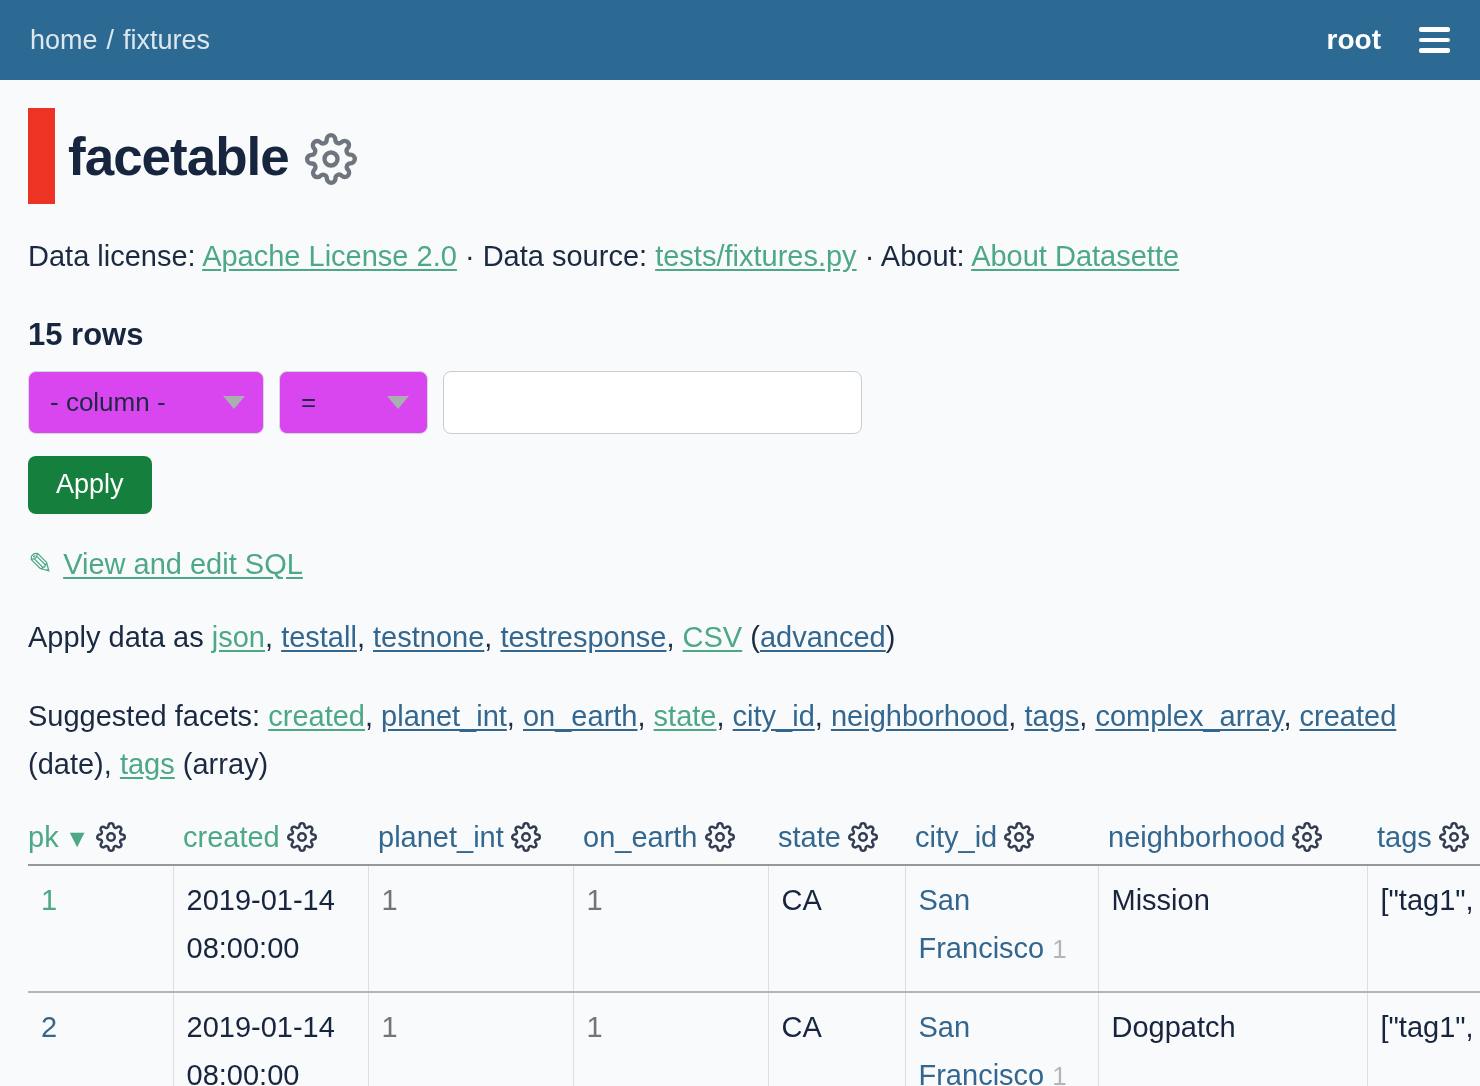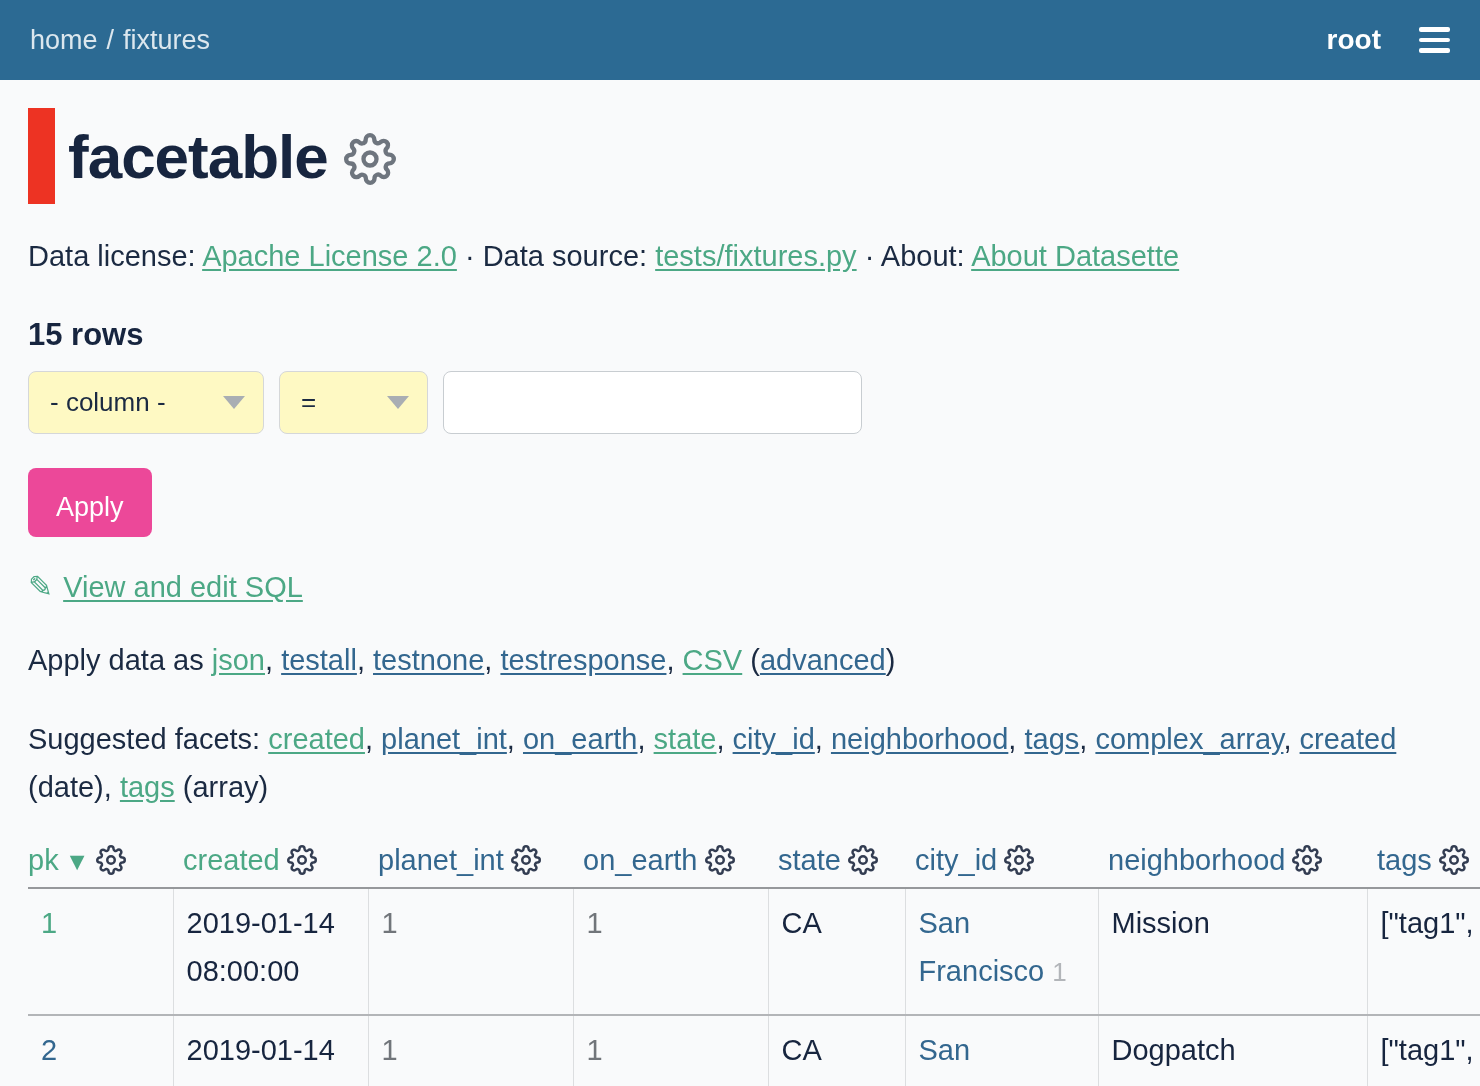--- a/index.html
+++ b/index.html
@@ -24,48 +24,48 @@
   .nav-right { display:flex; align-items:center; gap:38px; }
   .root-link { color:#ffffff; font-weight:bold; font-size:28px; text-decoration:none;text-align:right; }
   .burger { display:flex; flex-direction:column; gap:6px; cursor:pointer; }
   .burger span { display:block; width:31px; height:4.5px; background:#ffffff; border-radius:2px; }
 
   
   .main { padding-left:28px; }
 
   .titlebar { margin-top:28px; display:flex; align-items:center; }
   .redbar { width:27px; height:96px; background:#ed3323; margin-right:13px; }
-  h1 { margin:0; font-size:62px; font-weight:bold; color:#17253f; letter-spacing:-1px; }
+  h1 { margin:0; font-size:53px; font-weight:bold; color:#17253f; letter-spacing:-1px; }
   .title-gear { width:52px; height:52px; color:#6e757e; margin-left:16px; margin-top:6px; }
 
   .meta { margin:36px 0 0; font-size:29px; }
   .lnk { text-decoration:underline; text-underline-offset:3px; }
   .green { color:#4ca885; }
   .blue  { color:#33678f; }
 
   .rows-h { margin:44px 0 0; font-size:31px; font-weight:bold; color:#17253f; }
 
   .filters { margin-top:18px; display:flex; gap:15px; }
   .sel {
-    width:236px; height:63px; background:#fef9c3;
+    width:236px; height:63px; background:#d946ef;
     border:1px solid #d5d7d9; border-radius:8px;
     display:flex; align-items:center; justify-content:space-between;
     padding:0 18px 0 21px; font-size:26px; color:#1b2a42; cursor:pointer;
   }
   .sel.op { width:149px; }
   .tri { width:0; height:0; border-left:11px solid transparent; border-right:11px solid transparent; border-top:13px solid #a9aeb3; }
   .txt-input {
     width:419px; height:63px; border:1px solid #c8cdd1; border-radius:8px;
     background:#ffffff; font-size:26px; padding:0 16px;
     font-family:"Liberation Sans", sans-serif;
   }
 
   .apply {
-    margin-top:34px; background:#ec4899; color:#fff; border:none; border-radius:8px;
-    font-size:27px; padding:24px 28px 14px; cursor:pointer;
+    margin-top:22px; background:#15803d; color:#fff; border:none; border-radius:8px;
+    font-size:27px; padding:13px 28px 14px; cursor:pointer;
     font-family:"Liberation Sans", sans-serif;
   }
 
   .sqlrow { margin-top:32px; font-size:29px; }
   .pencil { color:#4ca885; font-size:30px; margin-right:10px; }
 
   .export { margin-top:40px; font-size:29px; }
   .facets { margin-top:38px; font-size:29px; line-height:1.66; max-width:1424px; }
 
   

